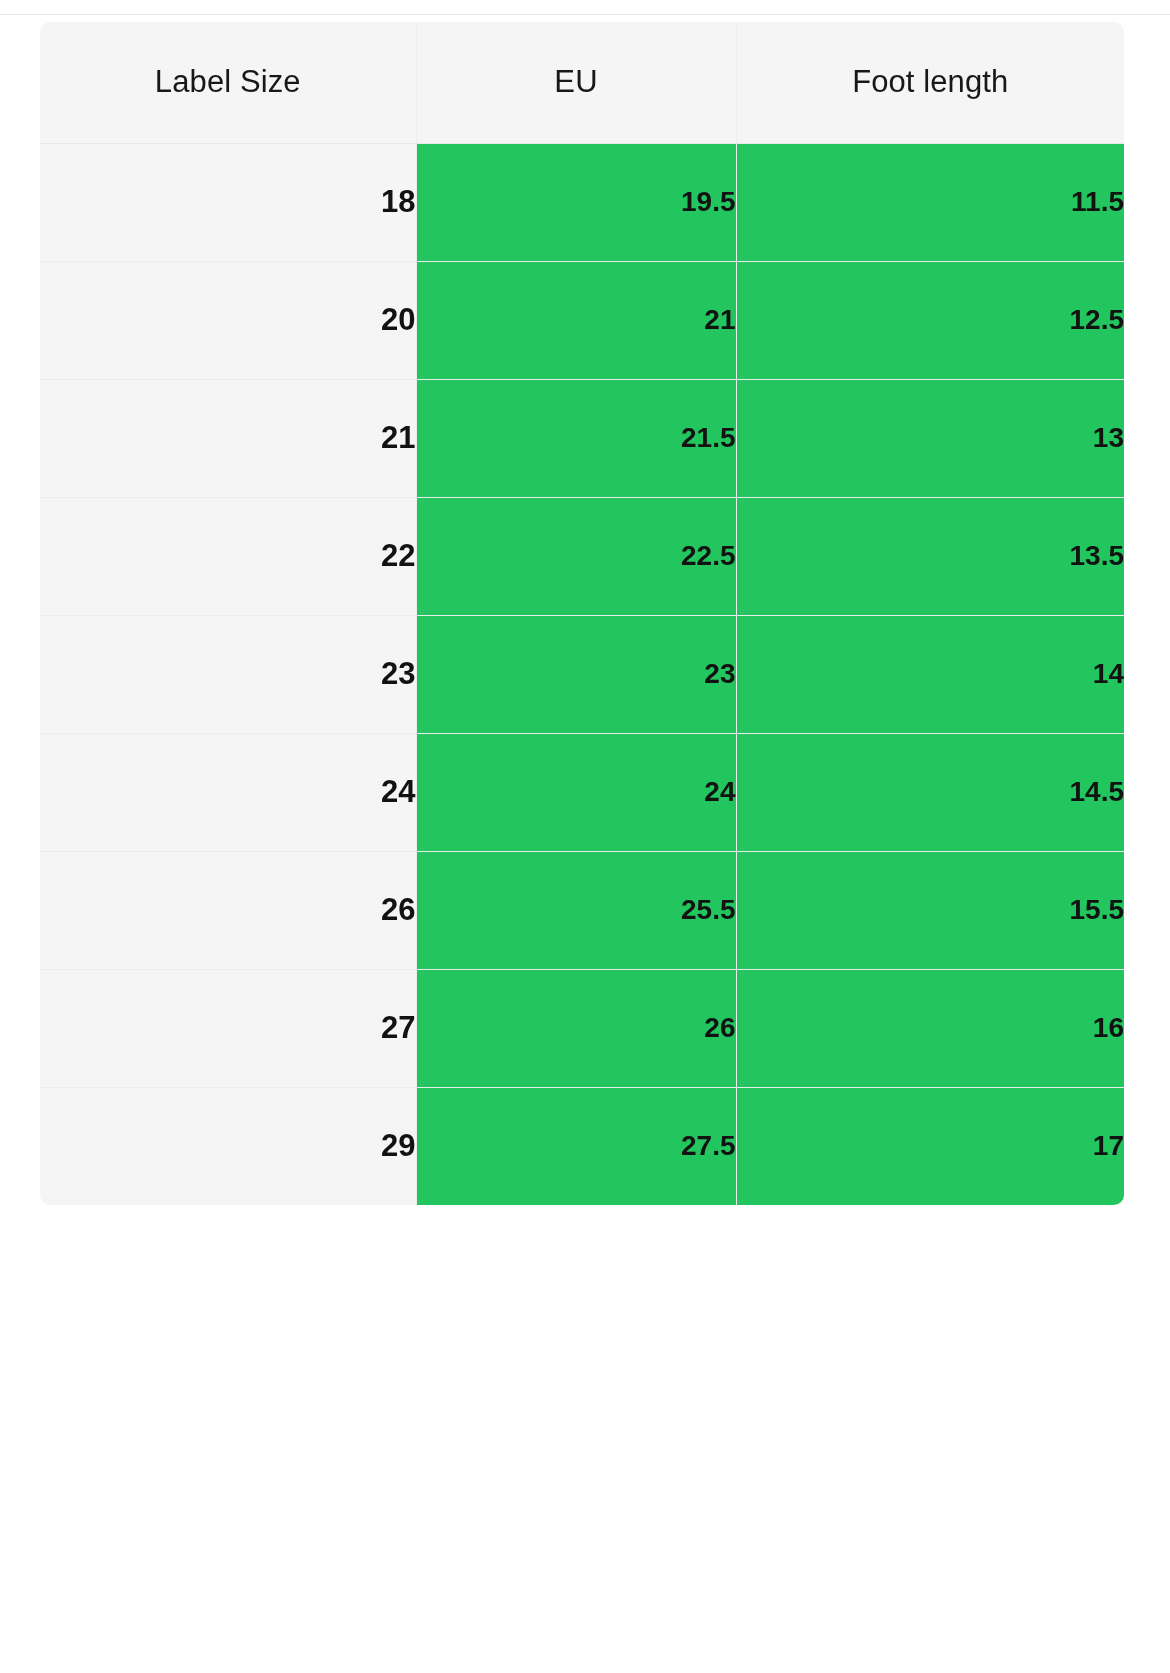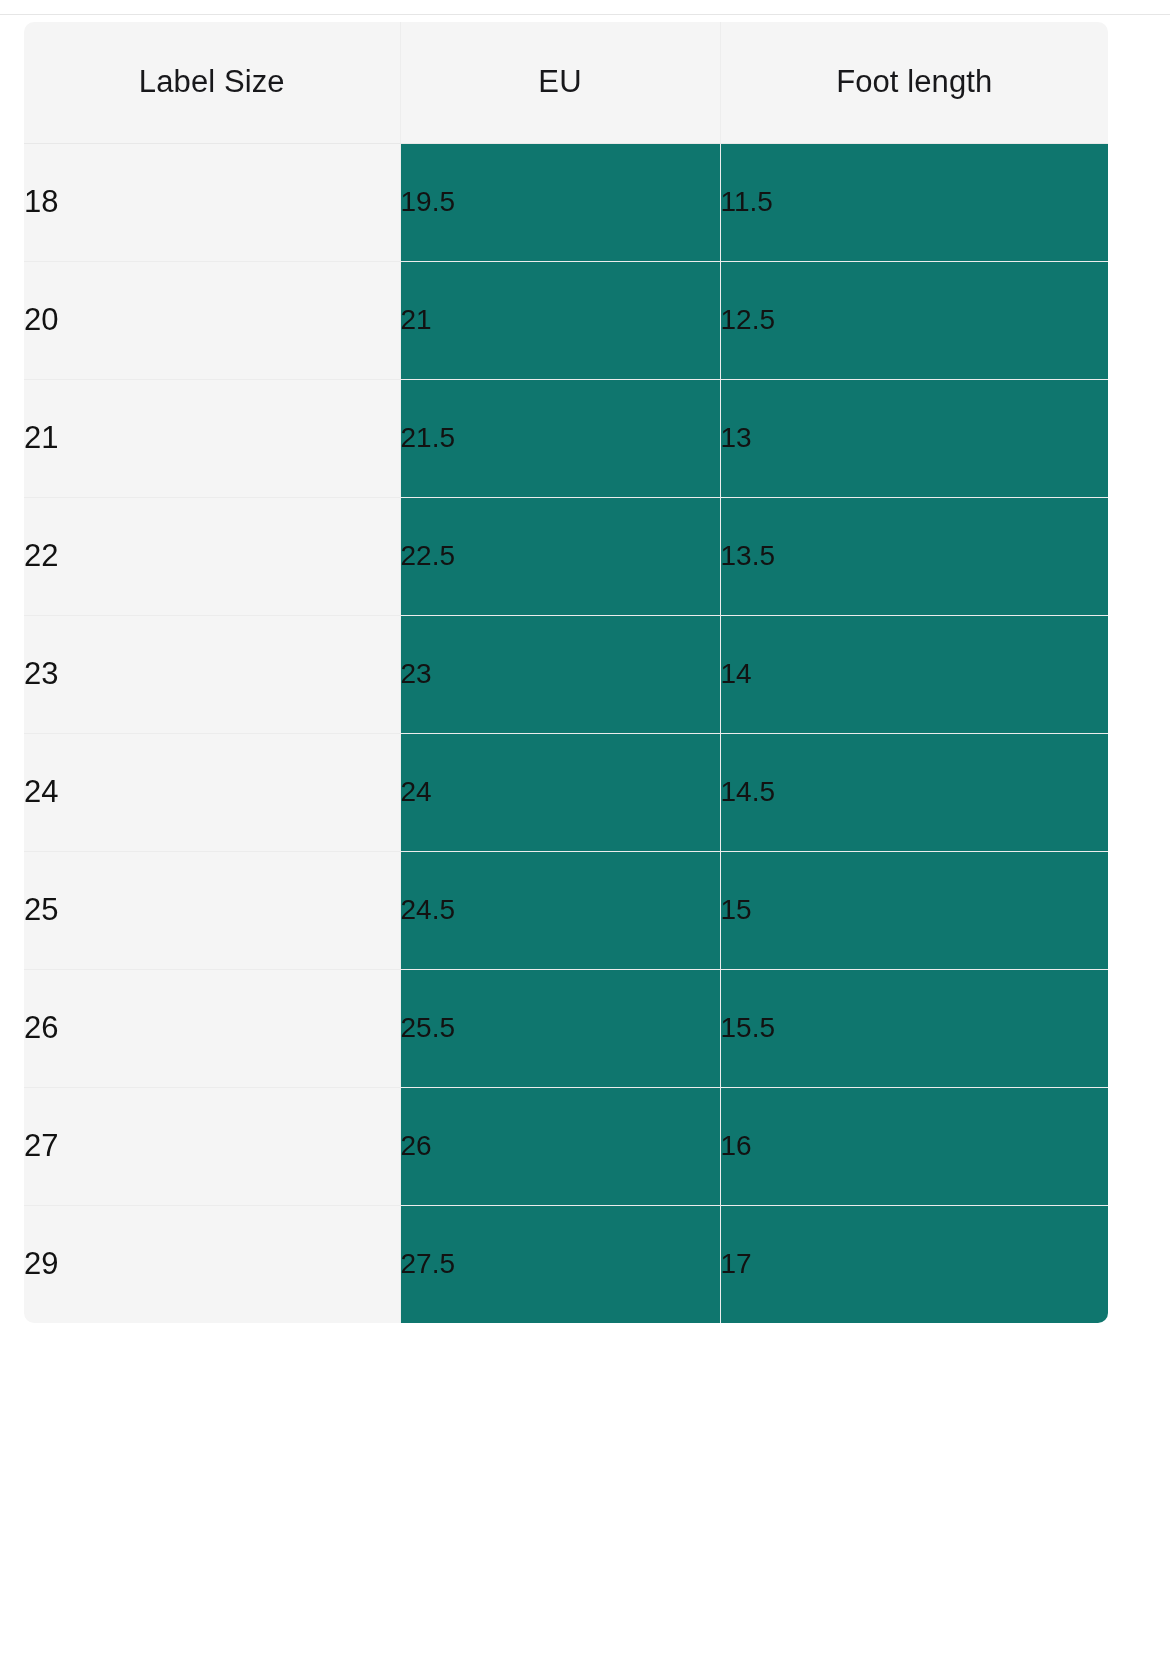--- a/index.html
+++ b/index.html
@@ -26,21 +26,21 @@
     top: 14px;
     left: 0;
     width: 1170px;
     height: 1px;
     background: #e6e6e6;
   }
 
   #table-wrap {
     position: absolute;
     top: 22px;
-    left: 24px;
+    left: 40px;
     width: 1084px;
     border-radius: 10px;
     overflow: hidden;
     background: #ffffff;
   }
 
   table.size-table {
     width: 1084px;
     border-collapse: collapse;
     table-layout: fixed;
@@ -61,38 +61,38 @@
     vertical-align: middle;
     border-bottom: 1px solid #e8e8e8;
     border-right: 1px solid #ededed;
     letter-spacing: 0.1px;
   }
   thead th:last-child { border-right: none; }
 
   
   tbody td {
     height: 118px;
-    text-align: left;
+    text-align: right;
     vertical-align: middle;
     color: #121212;
-    font-weight: 400;
+    font-weight: 700;
     border-bottom: 1px solid #ececec;
     border-right: 1px solid #ededed;
   }
   tbody td:last-child { border-right: none; }
   tbody tr:last-child td { border-bottom: none; }
 
   
   tbody td.col-label {
     background: #f5f5f5;
     font-size: 31px;
   }
   
   tbody td.col-value {
-    background: #0f766e;
+    background: #22c55e;
     font-size: 28px;
   }
 </style>
 </head>
 <body>
 
 <div id="page">
 
   <div id="top-rule"></div>
 
@@ -135,25 +135,20 @@
             <td class="col-label">23</td>
             <td class="col-value">23</td>
             <td class="col-value">14</td>
           </tr>
           <tr>
             <td class="col-label">24</td>
             <td class="col-value">24</td>
             <td class="col-value">14.5</td>
           </tr>
           <tr>
-            <td class="col-label">25</td>
-            <td class="col-value">24.5</td>
-            <td class="col-value">15</td>
-          </tr>
-          <tr>
             <td class="col-label">26</td>
             <td class="col-value">25.5</td>
             <td class="col-value">15.5</td>
           </tr>
           <tr>
             <td class="col-label">27</td>
             <td class="col-value">26</td>
             <td class="col-value">16</td>
           </tr>
           <tr>

